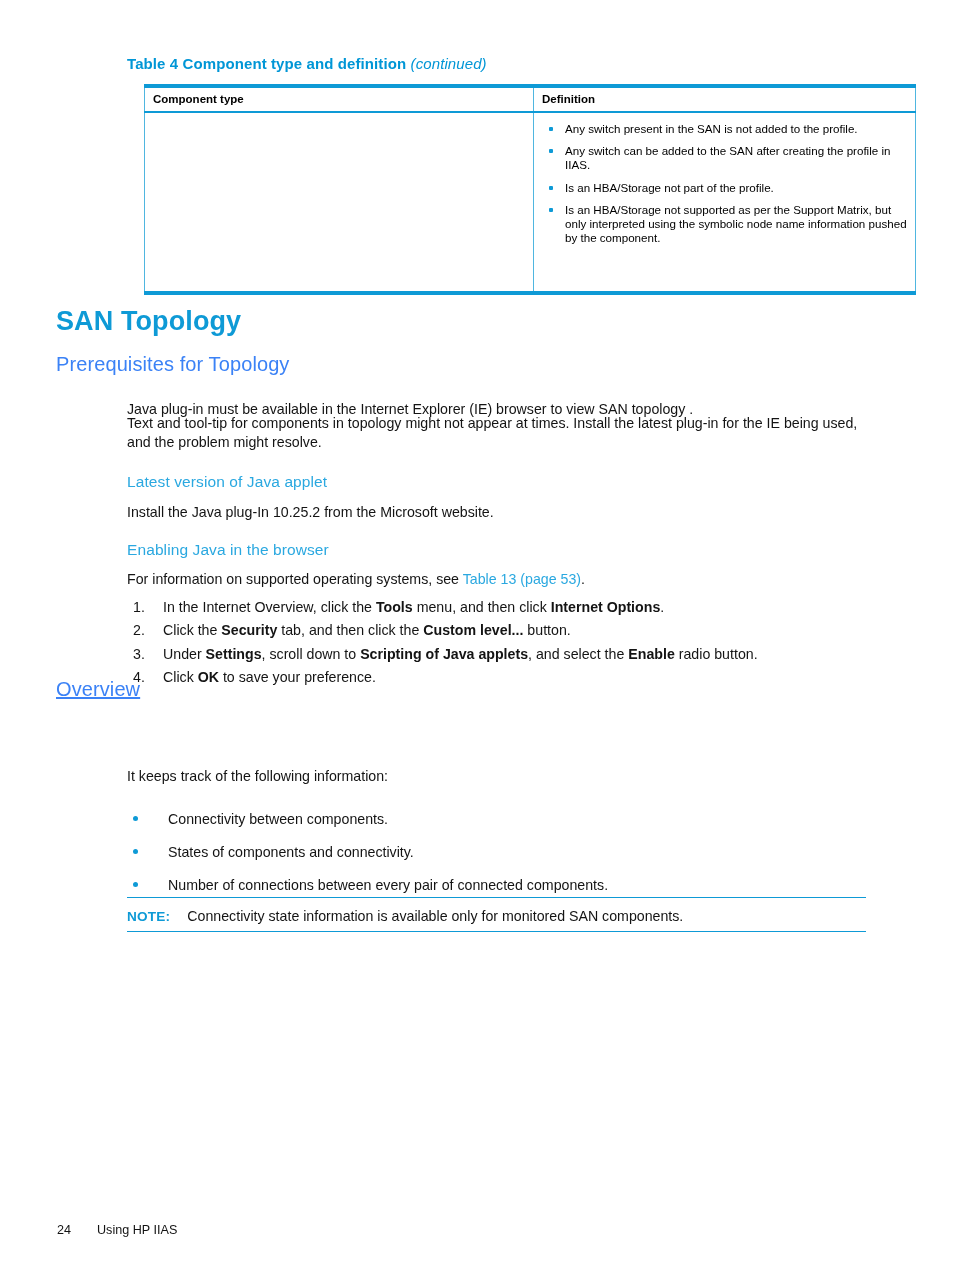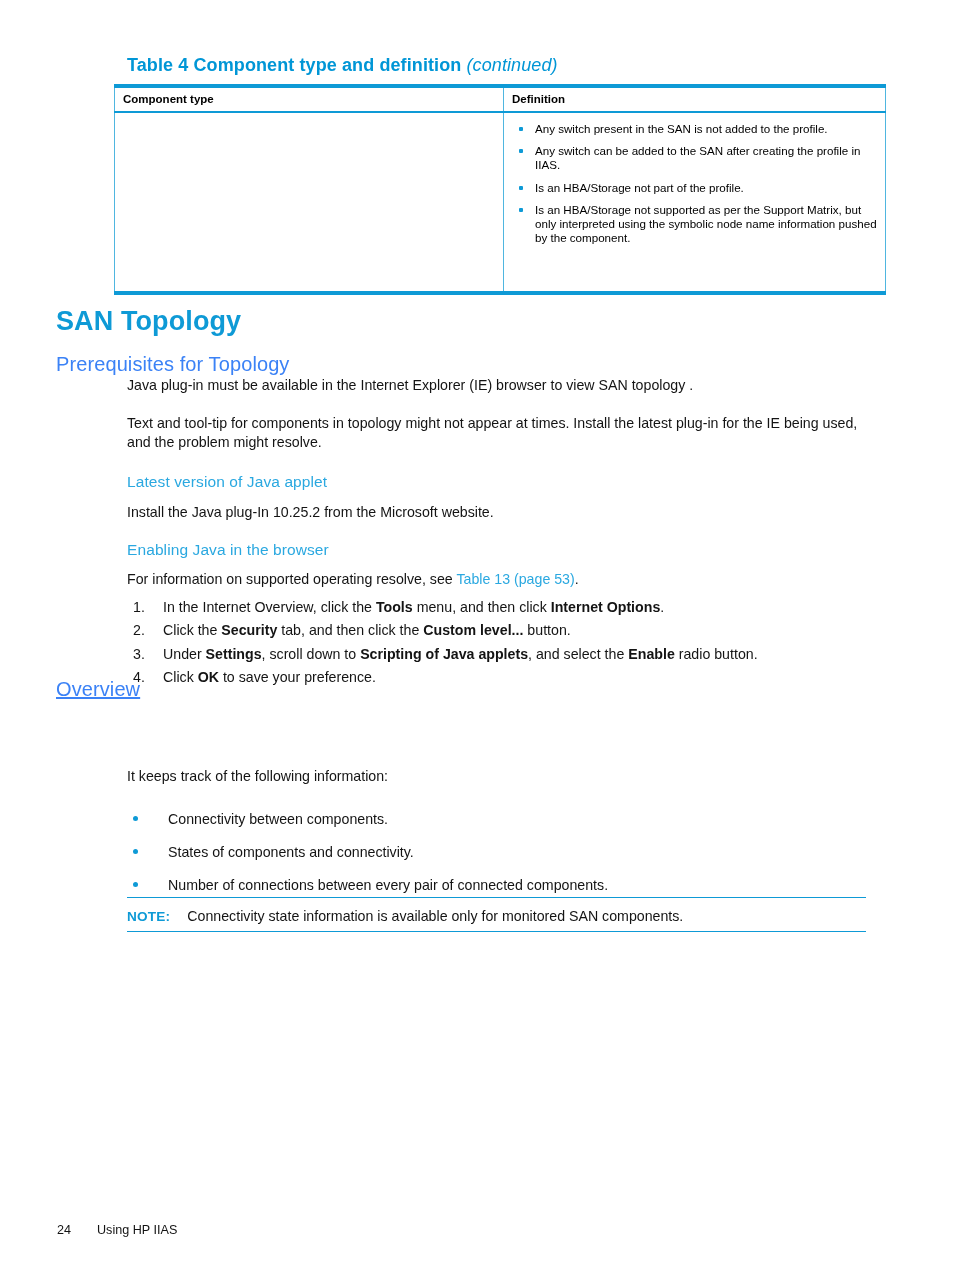--- a/index.html
+++ b/index.html
@@ -22,34 +22,34 @@
     width: 954px;
     height: 1271px;
     overflow: hidden;
   }
 
   
   .table-caption {
     position: absolute;
     left: 127px;
     top: 55px;
-    font-size: 18px;
+    font-size: 15px;
     font-weight: bold;
     color: #0096d6;
     letter-spacing: 0.1px;
     white-space: nowrap;
   }
   .table-caption .cap-cont {
     font-weight: normal;
     font-style: italic;
   }
 
   .doc-table {
     position: absolute;
-    left: 114px;
+    left: 144px;
     top: 84px;
     width: 739px;
     border-collapse: collapse;
     border-top: 4px solid #0e9ad6;
     border-bottom: 4px solid #0e9ad6;
     border-left: 1px solid #4fb6e0;
     border-right: 1px solid #4fb6e0;
     table-layout: fixed;
   }
   .doc-table th {
@@ -259,32 +259,32 @@
           </ul>
         </td>
       </tr>
     </tbody>
   </table>
 
   <h1 class="h1" style="top:306px; margin:0;">SAN Topology</h1>
 
   <h2 class="h2" style="top:353px; margin:0;">Prerequisites for Topology</h2>
 
-  <div class="body-p" style="top:376px;">Java plug-in must be available in the Internet Explorer (IE) browser to view SAN topology .</div>
+  <div class="body-p" style="top:400px;">Java plug-in must be available in the Internet Explorer (IE) browser to view SAN topology .</div>
 
   <div class="body-p narrow" style="top:414px;">Text and tool-tip for components in topology might not appear at times. Install the latest plug-in for the IE being used, and the problem might resolve.</div>
 
   <h3 class="h3" style="top:473px; margin:0;">Latest version of Java applet</h3>
 
   <div class="body-p" style="top:503px;">Install the Java plug-In 10.25.2 from the Microsoft website.</div>
 
   <h3 class="h3" style="top:541px; margin:0;">Enabling Java in the browser</h3>
 
   <div class="body-p" style="top:570px;">
-    <span>For information on supported operating resolve, see </span><span class="link-blue">Table 13 (page 53)</span><span>.</span>
+    <span>For information on supported operating systems, see </span><span class="link-blue">Table 13 (page 53)</span><span>.</span>
   </div>
 
   <div class="num-list" style="top:596px;">
 
     <div class="num-row">
       <span class="num">1.</span><span>In the Internet Overview, click the </span><b>Tools</b><span> menu, and then click </span><b>Internet Options</b><span>.</span>
     </div>
 
     <div class="num-row">
       <span class="num">2.</span><span>Click the </span><b>Security</b><span> tab, and then click the </span><b>Custom level...</b><span> button.</span>

